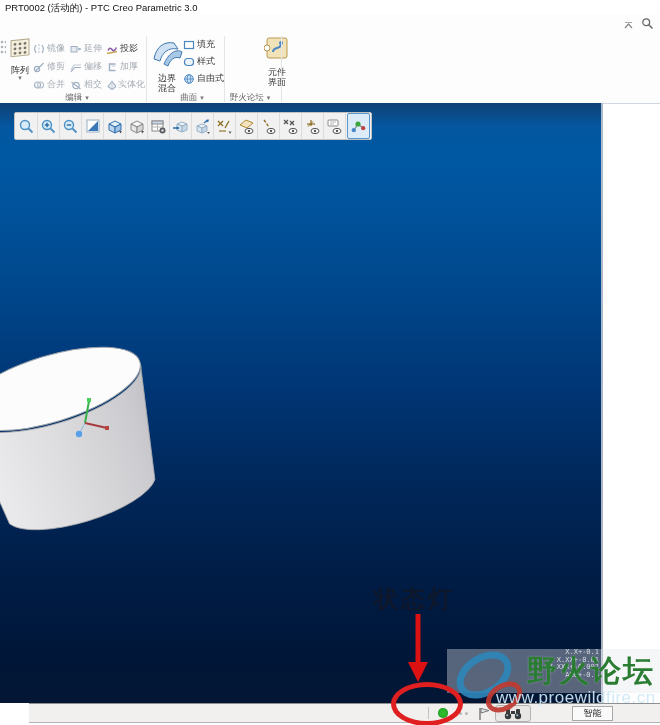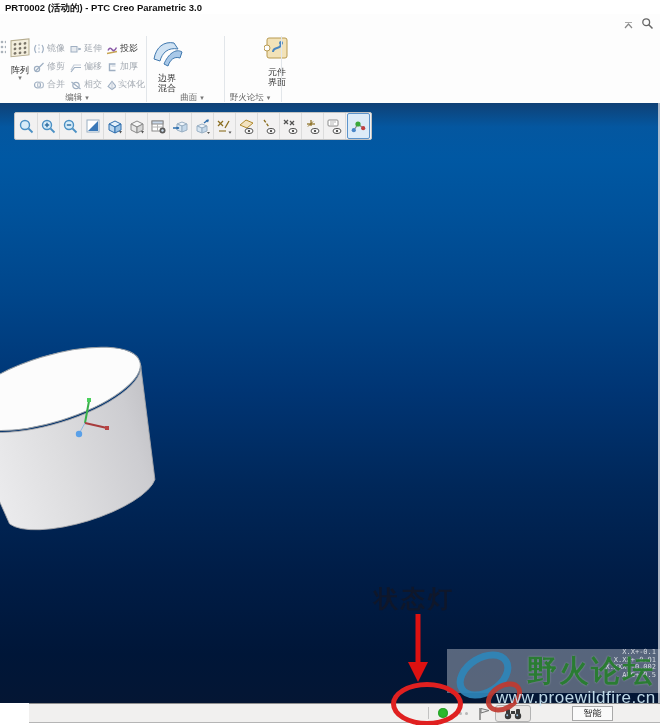--- a/index.html
+++ b/index.html
@@ -1,40 +1,40 @@
 <!DOCTYPE html>
 <html><head>
 <meta charset="utf-8">
 <style>
   html,body{margin:0;padding:0;}
   body{width:660px;height:725px;position:relative;overflow:hidden;background:#fff;
        font-family:"Liberation Sans","DejaVu Sans",sans-serif;}
   .abs{position:absolute;}
   
   .titlebar{position:absolute;top:0;left:0;width:660px;height:14px;background:#fff;}
-  .title{position:absolute;top:2px;left:5px;font-size:9.5px;font-weight:bold;color:#111;white-space:nowrap;text-align:center;}
+  .title{position:absolute;top:2px;left:5px;font-size:9.5px;font-weight:normal;color:#111;white-space:nowrap;text-align:center;}
   
   .ribbon{position:absolute;top:14px;left:0;width:660px;height:89px;background:#fdfdfd;border-bottom:1px solid #cfd6dd;}
   .rb-top-icons{position:absolute;top:2px;right:6px;display:flex;gap:7px;align-items:center;}
   .vsep{position:absolute;top:22px;height:66px;width:1px;background:#e2e6ea;}
   .sliver{position:absolute;left:0;top:24px;width:6px;height:24px;overflow:hidden;}
   .bigbtn{position:absolute;display:flex;flex-direction:column;align-items:center;cursor:default;}
   .bigbtn .lbl{font-size:9px;color:#333;line-height:10px;text-align:center;margin-top:2px;}
   .wrap2{width:22px;word-break:break-all;}
   .dd{font-size:7px;color:#777;line-height:6px;}
   .editgrid{position:absolute;left:33px;top:23px;width:112px;height:54px;
             display:grid;grid-template-columns:37px 36px 39px;grid-template-rows:18px 18px 18px;}
   .mini{display:flex;align-items:flex-end;gap:2px;font-size:9px;color:#a6acb4;white-space:nowrap;}
   .mini.on{color:#3a3a3a;}
   .surfcol{position:absolute;left:183px;top:24px;display:flex;flex-direction:column;gap:4px;}
   .surfcol .mini{color:#3a3a3a;}
   .grplabel{position:absolute;top:78px;font-size:8.5px;color:#666;text-align:center;white-space:nowrap;}
   .grplabel .dd{margin-left:3px;}
   
-  .viewport{position:absolute;top:103px;left:0;width:660px;height:600px;
+  .viewport{position:absolute;top:103px;left:0;width:603px;height:600px;
     background:linear-gradient(180deg,#0f4176 0%,#0457a0 4%,#0058a3 9%,#00529b 18%,
       #00468b 32%,#003574 48%,#002759 64%,#001d47 78%,#001638 92%,#041634 100%);}
   .rightedge{position:absolute;right:0;top:0;width:2px;height:600px;background:#c9ced6;opacity:.85;}
   .gtoolbar{position:absolute;left:14px;top:9px;height:26px;display:flex;align-items:stretch;
     background:#f2f1f1;border:1px solid #c2c2c2;border-radius:2px;padding:0 1px;}
   .gbtn{width:21px;display:flex;align-items:center;justify-content:center;border-right:1px solid #dcdcdc;}
   .gbtn:last-child{border-right:none;}
   .gbtn.active{background:#dcebf8;border:1px solid #5c94cc;border-radius:2px;margin:0 0 0 1px;}
   .tols{position:absolute;right:4px;top:546px;text-align:right;font-size:7px;line-height:7.6px;
         color:#ccd3da;font-family:"DejaVu Sans Mono",monospace;}
@@ -196,20 +196,42 @@
     <div class="vsep" style="left:146px;"></div>
 
     <div class="bigbtn" style="left:150px;top:21px;width:34px;">
       <span>
         <svg width="34" height="32">
             <path d="M4 24 C6 12 14 6 24 8 L28 14 C18 12 12 18 10 26 Z" fill="#cfe2f3" stroke="#4078ae" stroke-width="1"></path>
             <path d="M14 29 C18 19 26 13 32 17 L30 23 C24 21 20 25 18 31 Z" fill="#a8c8e8" stroke="#4078ae" stroke-width="1"></path>
           </svg>
       </span>
       <span class="lbl wrap2">边界混合</span>
+    </div>
+    <div class="surfcol">
+      <div class="mini">
+        <svg width="12" height="12">
+            <rect x="1.5" y="2.5" width="9" height="7" fill="#fff" stroke="#4a86c0" stroke-width="1.2"></rect>
+          </svg>
+        <span>填充</span>
+      </div>
+      <div class="mini">
+        <svg width="12" height="12">
+            <rect x="1.5" y="2.5" width="9" height="7" rx="3" fill="#eef4fb" stroke="#4a86c0" stroke-width="1.2"></rect>
+          </svg>
+        <span>样式</span>
+      </div>
+      <div class="mini">
+        <svg width="12" height="12">
+            <circle cx="6" cy="6" r="4.3" fill="#cfe4f6" stroke="#4a86c0" stroke-width="1"></circle>
+            <ellipse cx="6" cy="6" rx="1.8" ry="4.3" fill="none" stroke="#4a86c0" stroke-width=".8"></ellipse>
+            <line x1="1.7" y1="6" x2="10.3" y2="6" stroke="#4a86c0" stroke-width=".8"></line>
+          </svg>
+        <span>自由式</span>
+      </div>
     </div>
 
     <div class="vsep" style="left:224px;"></div>
 
     <div class="bigbtn" style="left:234px;top:21px;width:30px;margin-left:28px;">
       <span>
         <svg width="26" height="26">
             <rect x="3" y="3" width="20" height="20" rx="2" fill="#f2e2b8" stroke="#b89a50" stroke-width="1"></rect>
             <circle cx="3" cy="13" r="3" fill="#fdfdfd" stroke="#b89a50" stroke-width="1"></circle>
             <path d="M9 17 C9 11 17 15 17 9" fill="none" stroke="#4a86c0" stroke-width="2"></path>

